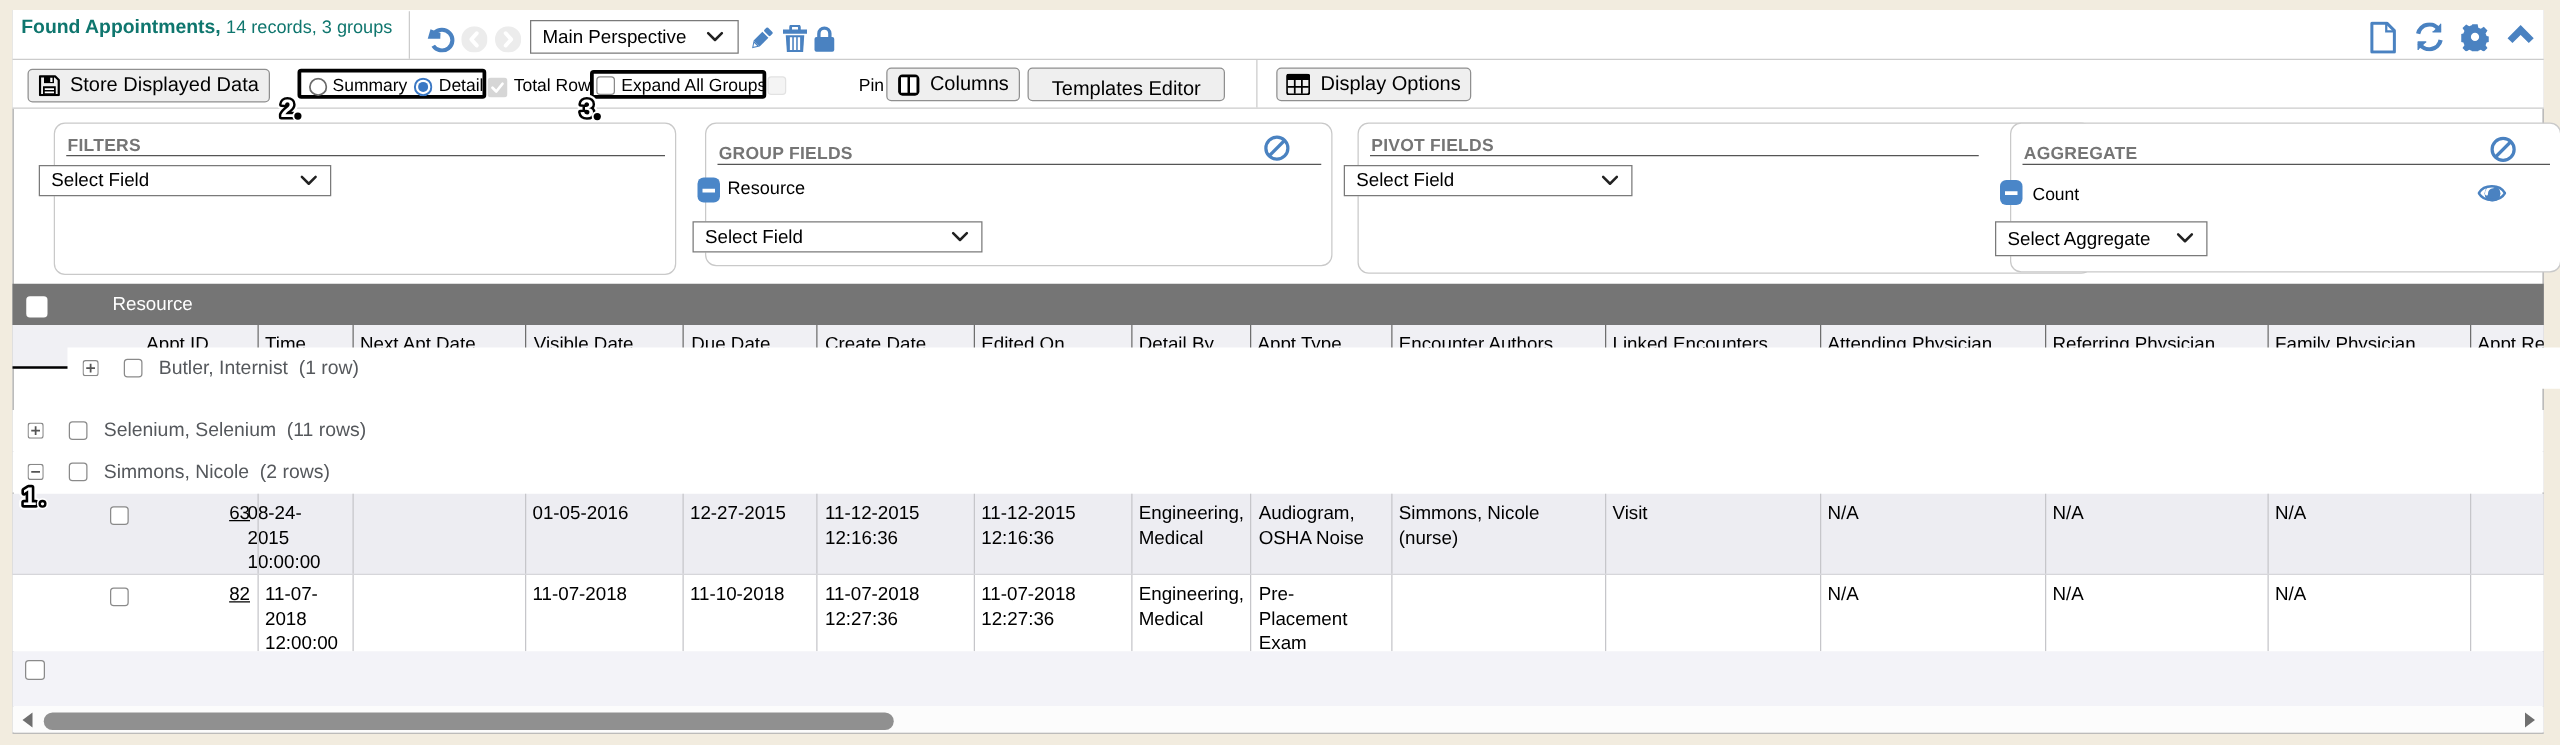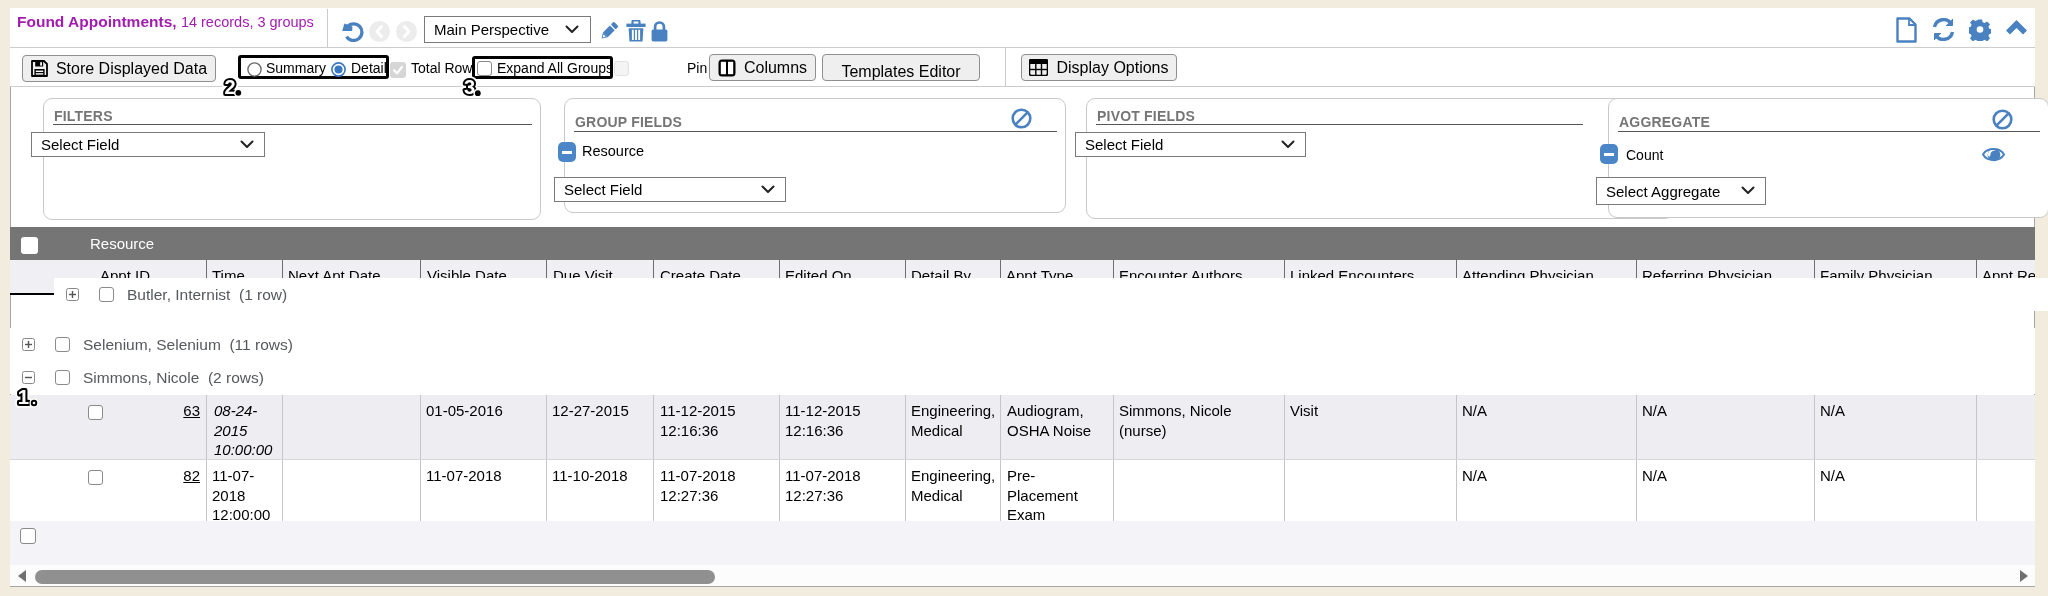--- a/index.html
+++ b/index.html
@@ -2,21 +2,21 @@
 <html><head>
 <meta charset="utf-8">
 <style>
 * { margin:0; padding:0; box-sizing:border-box; }
 html,body { width:2048px; height:596px; background:#f2ecdf; font-family:"Liberation Sans", sans-serif; }
 #page { position:relative; width:2048px; height:596px; overflow:hidden; }
 #panel { position:absolute; left:10px; top:8px; width:2025px; height:579px; background:#fff; border:1px solid #a6a6a6; }
 .abs { position:absolute; }
 
 #titlebar { position:absolute; left:10px; top:8px; width:2025px; height:40px; border-bottom:1px solid #ccc; background:#fff; }
-#title { position:absolute; left:17px; top:13px; font-size:15.5px; color:#a21caf; font-weight:bold; }
+#title { position:absolute; left:17px; top:13px; font-size:15.5px; color:#0f766e; font-weight:bold; }
 #title span { font-weight:normal; font-size:14.5px; }
 .vdiv { position:absolute; width:1px; background:#ccc; }
 select.sel { appearance:none; -webkit-appearance:none; background:#fff; border:1px solid #7a7a7a; font-family:"Liberation Sans", sans-serif; font-size:15px; color:#000; padding-left:9px; border-radius:0; }
 .selwrap { position:absolute; }
 .selwrap svg.caret { position:absolute; pointer-events:none; }
 
 #toolbar { position:absolute; left:10px; top:48px; width:2025px; height:39px; border-bottom:1px solid #ccc; background:#fff; }
 .btn { position:absolute; background:#efefef; border:1px solid #8f8f8f; border-radius:4px; display:flex; align-items:center; justify-content:center; font-size:16px; color:#000; gap:8px; }
 .blackbox { position:absolute; border:3px solid #000; border-radius:3px; display:flex; align-items:center; }
 .lbl { font-size:14px; color:#000; }
@@ -237,25 +237,25 @@
     <svg class="caret" style="right:11px; top:9px;" width="14" height="9" viewBox="0 0 14 9">
         <path d="M 1.5 1.5 L 7 7 L 12.5 1.5" fill="none" stroke="#222" stroke-width="2" stroke-linecap="round" stroke-linejoin="round"></path>
       </svg>
   </div>
 
   <div id="graybar">
     <div style="position:absolute; left:11px; top:10px; width:17px; height:17px; background:#fff; border-radius:3px;"></div>
     <div style="position:absolute; left:80px; top:0; line-height:33px; color:#fff; font-size:15px;">Resource</div>
   </div>
   <div id="colhead">
-    <div class="hcell" style="left:90px;text-align:center;">Appt ID</div>
+    <div class="hcell" style="left:107px;text-align:center;">Appt ID</div>
     <div class="hcell" style="left:202px;">Time</div>
     <div class="hcell" style="left:278px;">Next Apt Date</div>
     <div class="hcell" style="left:417px;">Visible Date</div>
-    <div class="hcell" style="left:543px;">Due Visit</div>
+    <div class="hcell" style="left:543px;">Due Date</div>
     <div class="hcell" style="left:650px;">Create Date</div>
     <div class="hcell" style="left:775px;">Edited On</div>
     <div class="hcell" style="left:901px;">Detail By</div>
     <div class="hcell" style="left:996px;">Appt Type</div>
     <div class="hcell" style="left:1109px;">Encounter Authors</div>
     <div class="hcell" style="left:1280px;">Linked Encounters</div>
     <div class="hcell" style="left:1452px;">Attending Physician</div>
     <div class="hcell" style="left:1632px;">Referring Physician</div>
     <div class="hcell" style="left:1810px;">Family Physician</div>
     <div class="hcell" style="left:1972px;">Appt Rea</div>
@@ -298,21 +298,21 @@
         <rect x="0.5" y="0.5" width="12" height="12" rx="2" fill="#fff" stroke="#888"></rect>
         <line x1="3" y1="6.5" x2="10" y2="6.5" stroke="#555" stroke-width="1.4"></line>
       </svg>
     <div class="cb gcb"></div>
     <div class="gtext">Simmons, Nicole&nbsp; (2 rows)</div>
   </div>
 
   <div class="datarow" style="top:395px; height:65px; background:#ededf2; border-bottom:1px solid #d6d6da;">
     <div class="cb abs" style="left:78px; top:10px; width:15px; height:15px;"></div>
     <div class="dcell" style="left:96px; width:94px; text-align:right; text-decoration:underline;">63</div>
-    <div class="dcell" style="left:204px; width:64px;font-style:italic;">08-24-2015 10:00:00</div>
+    <div class="dcell" style="left:188px; width:64px;">08-24-2015 10:00:00</div>
     <div class="dcell" style="left:416px;">01-05-2016</div>
     <div class="dcell" style="left:542px;">12-27-2015</div>
     <div class="dcell" style="left:650px; width:110px;">11-12-2015 12:16:36</div>
     <div class="dcell" style="left:775px; width:110px;">11-12-2015 12:16:36</div>
     <div class="dcell" style="left:901px; width:88px;">Engineering, Medical</div>
     <div class="dcell" style="left:997px; width:96px;">Audiogram, OSHA Noise</div>
     <div class="dcell" style="left:1109px; width:158px;">Simmons, Nicole (nurse)</div>
     <div class="dcell" style="left:1280px;">Visit</div>
     <div class="dcell" style="left:1452px;">N/A</div>
     <div class="dcell" style="left:1632px;">N/A</div>

